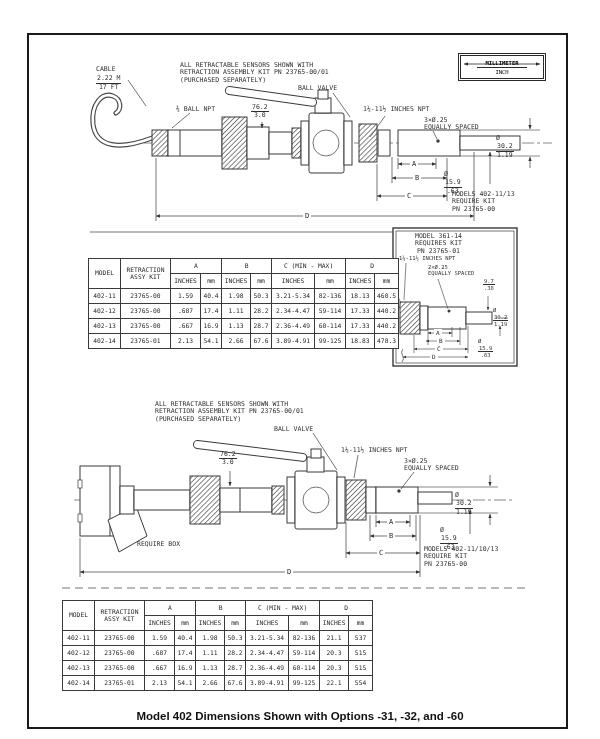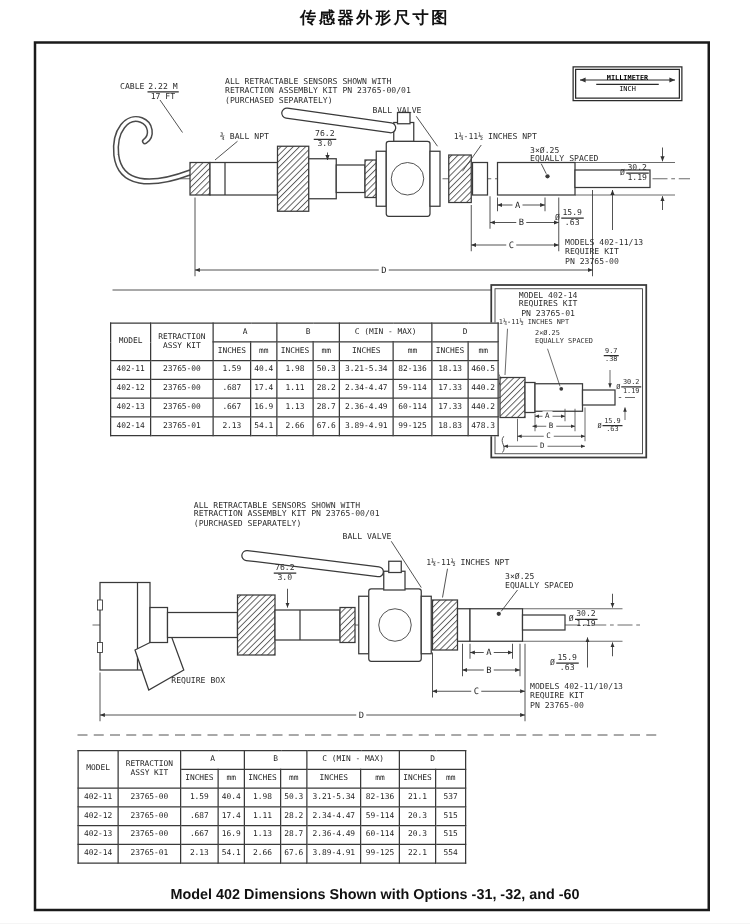--- a/index.html
+++ b/index.html
@@ -5,21 +5,21 @@
   html,body { margin:0; padding:0; background:#e8e8e8; }
   .page { position:relative; width:600px; height:739px; background:#ffffff;
           font-family:"Liberation Sans", sans-serif; overflow:hidden; margin:0 auto; }
   .page-title { position:absolute; top:6px; left:0; width:100%; text-align:center;
                 font:bold 13px/1.2 "Liberation Sans", sans-serif; color:#111; letter-spacing:2px; }
   .sheet-border { position:absolute; left:27px; top:33px; width:541px; height:696px;
                   border:2px solid #1a1a1a; box-sizing:border-box; }
   svg.art { position:absolute; left:0; top:0; width:600px; height:739px; }
 
   .lbl { position:absolute; font:6.5px/1.12 "DejaVu Sans Mono", monospace; color:#2f2f2f;
-         white-space:pre-line; }
+         white-space:pre-line;flex-direction:column; }
   .lbl.sm { font-size:5.5px; }
   .lbl.center { text-align:center; }
   .frac { display:inline-flex; flex-direction:column; align-items:center; text-align:center; }
   .frac .ftop { border-bottom:0.8px solid #2f2f2f; padding:0 1px; }
   .frac .fbot { padding:0 1px; }
   .dia { display:flex; align-items:flex-start; gap:1px; }
   .dia .sym { padding-top:4px; }
   .dimletter { position:absolute; font:7px "DejaVu Sans Mono", monospace; background:#fff;
                padding:0 2px; color:#1f1f1f; }
   .legend-box { position:absolute; left:458px; top:53px; width:88px; height:28px;
@@ -36,21 +36,20 @@
   table.dimtable th, table.dimtable td { border:1px solid #3a3a3a; text-align:center;
                    padding:1px 0; height:12px; font-weight:normal; white-space:pre-line; overflow:hidden; }
   .caption { position:absolute; top:710px; left:0; width:100%; text-align:center;
              font:bold 11.5px "Liberation Sans", sans-serif; color:#111; }
 </style>
 </head>
 <body>
 
 <div class="page">
 
-  <div class="page-title">传感器外形尺寸图</div>
   <div class="sheet-border"></div>
 
   <svg class="art" viewBox="0 0 600 739">
     <defs>
       <pattern id="h" width="3.5" height="3.5" patternUnits="userSpaceOnUse" patternTransform="rotate(45)">
         <rect width="3.5" height="3.5" fill="#fff"></rect>
         <line x1="0" y1="0" x2="0" y2="3.5" stroke="#5a5a5a" stroke-width="1.5"></line>
       </pattern>
       <marker id="ar" viewBox="0 0 6 6" refX="5.6" refY="3" markerWidth="6" markerHeight="6" orient="auto-start-reverse">
         <path d="M0,0.6 L5.8,3 L0,5.4 z" fill="#333"></path>
@@ -263,21 +262,21 @@
     </span>
   </div>
   <span class="dimletter" style="left:410px;top:160px">A</span>
   <span class="dimletter" style="left:413px;top:174px">B</span>
   <span class="dimletter" style="left:405px;top:192px">C</span>
   <span class="dimletter" style="left:303px;top:212px">D</span>
   <div class="lbl" style="left:452px;top:191px">MODELS 402-11/13
 REQUIRE KIT
 PN 23765-00</div>
 
-  <div class="lbl center" style="left:415px;top:233px">MODEL 402-14
+  <div class="lbl center" style="left:415px;top:233px">MODEL 361-14
 REQUIRES KIT
 PN 23765-01</div>
   <div class="lbl sm" style="left:399px;top:255px">1¼-11½ INCHES NPT</div>
   <div class="lbl sm" style="left:428px;top:264px">2×Ø.25
 EQUALLY SPACED</div>
   <div class="lbl sm frac" style="left:483px;top:278px">
     <span class="ftop">9.7</span>
     <span class="fbot">.38</span>
   </div>
   <div class="lbl sm dia" style="left:493px;top:303px">

